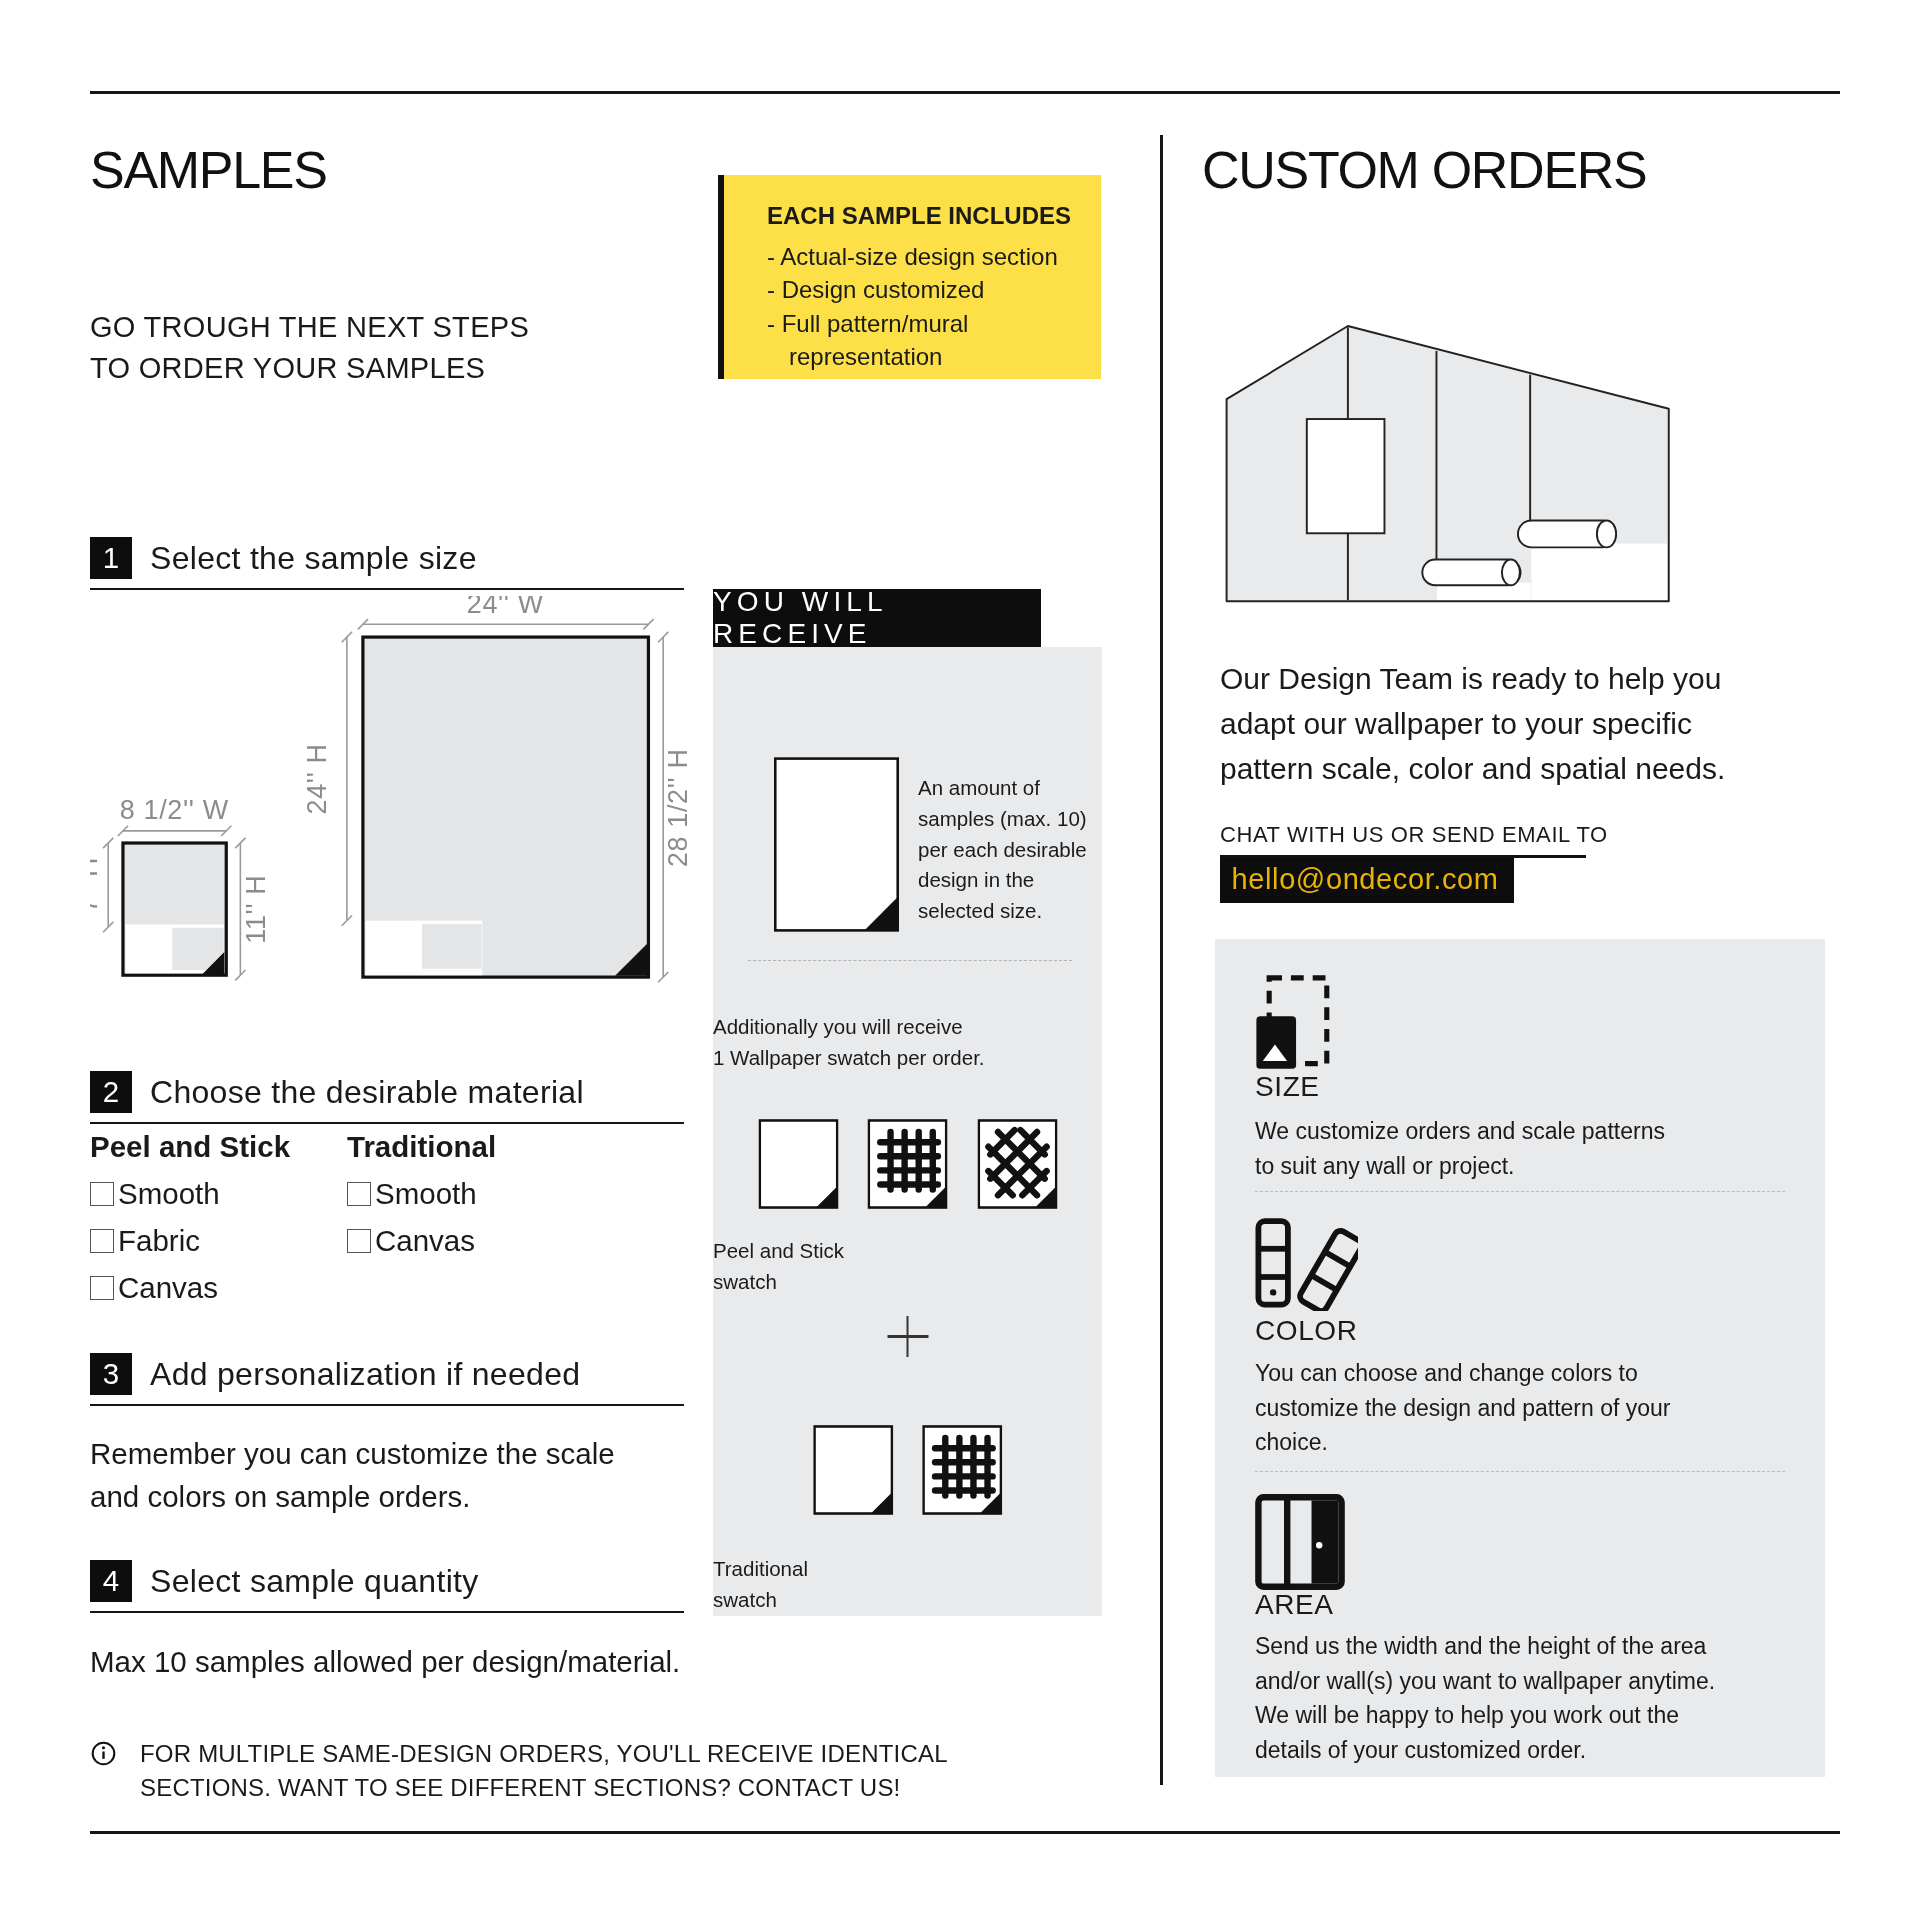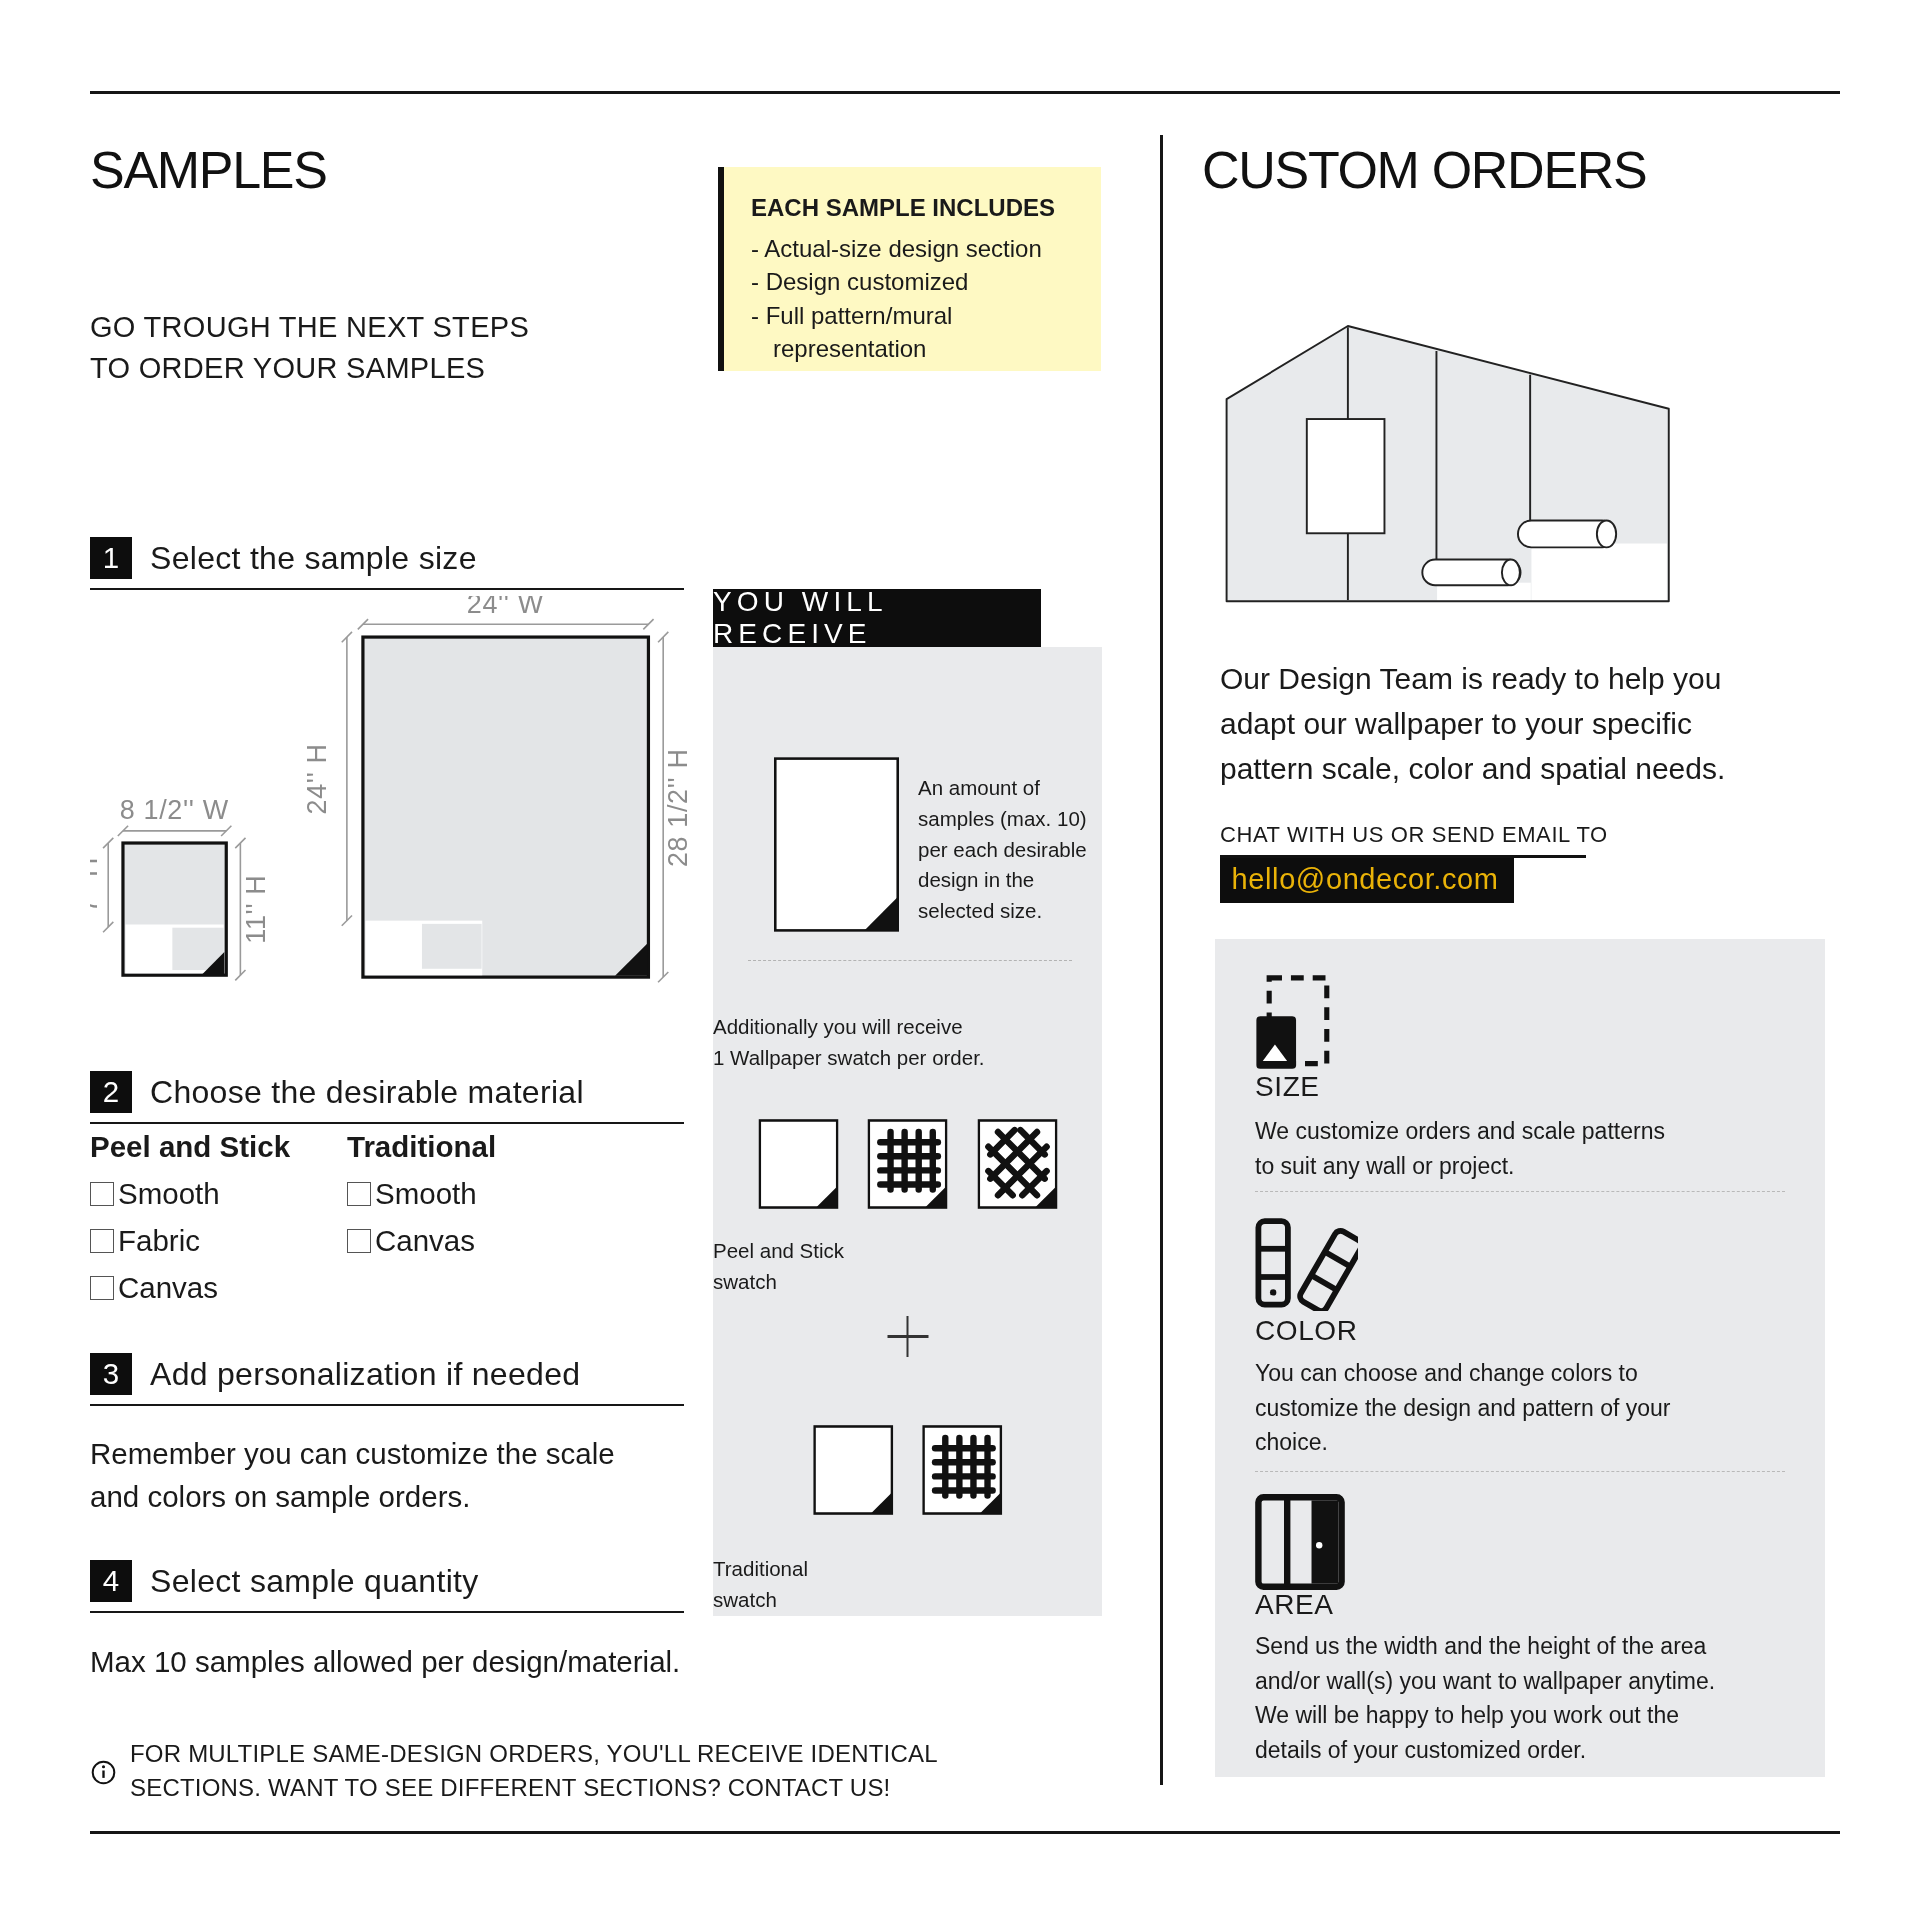--- a/index.html
+++ b/index.html
@@ -8,41 +8,41 @@
   .abs { position:absolute; }
   .pre { white-space:pre-line; }
 
   .hr { position:absolute; left:90px; width:1750px; height:2.6px; background:#161616; }
 
   .big-title { font-size:52px; letter-spacing:-1.3px; font-weight:400; color:#111; }
 
   .intro-left { font-size:29px; line-height:1.42; letter-spacing:0.3px; }
 
   
-  .includes-box { left:718px; top:167px; width:383px; height:204px; background:#fef9c3;
-                  border-left:6.4px solid #111; box-sizing:border-box; padding:27px 19px 0 27px; }
+  .includes-box { left:718px; top:175px; width:383px; height:204px; background:#fde047;
+                  border-left:6.4px solid #111; box-sizing:border-box; padding:27px 19px 0 43px; }
   .includes-title { font-size:24px; font-weight:700; margin-bottom:10.3px; }
   .includes-item { font-size:24px; line-height:1.38; padding-left:22px; text-indent:-22px; }
 
   
   .step { position:absolute; left:90px; width:594px; display:flex; align-items:center; gap:18px;
           padding-bottom:9px; border-bottom:2.6px solid #161616; }
   .step-num { width:42px; height:42px; background:#0d0d0d; color:#fff; font-size:29.5px;
               display:flex; align-items:center; justify-content:center; flex:none; }
   .step-label { font-size:32px; letter-spacing:0.3px; }
 
   
   .mat-col { position:absolute; top:1130px; }
   .mat-title { font-size:29.5px; font-weight:700; margin-bottom:13px; }
   .mat-option { display:flex; align-items:center; gap:4px; font-size:29.5px; margin-bottom:13px; }
   .checkbox { width:22px; height:22px; border:1.9px solid #555; flex:none; }
 
   .body-left { font-size:29.5px; line-height:1.45; }
 
-  .note { position:absolute; left:90px; top:1737px; display:flex; gap:13px; align-items:center; }
+  .note { position:absolute; left:90px; top:1737px; display:flex; gap:23px; align-items:flex-start; }
   .note-text { font-size:24px; line-height:1.42; letter-spacing:0.2px; }
 
   
   .banner { left:713px; top:589px; width:328px; height:58px; background:#0d0d0d; color:#fff;
             display:flex; align-items:center; justify-content:center; font-size:28px; letter-spacing:5.1px; }
   .mid-panel { left:713px; top:647px; width:389px; height:969px; background:#e9eaec; }
   .amount-text { position:absolute; left:205px; top:126px; width:183px; font-size:20.5px; line-height:1.5; }
   .dashed-mid { position:absolute; left:35px; top:313px; width:324px; border-top:1.9px dashed #b3b3b3; }
   .centered-text { position:absolute; left:0; width:389px; font-size:20.5px; line-height:1.5; }
   .swatch-row { position:absolute; left:50%; transform:translateX(-50%); display:flex; gap:29.5px; }

